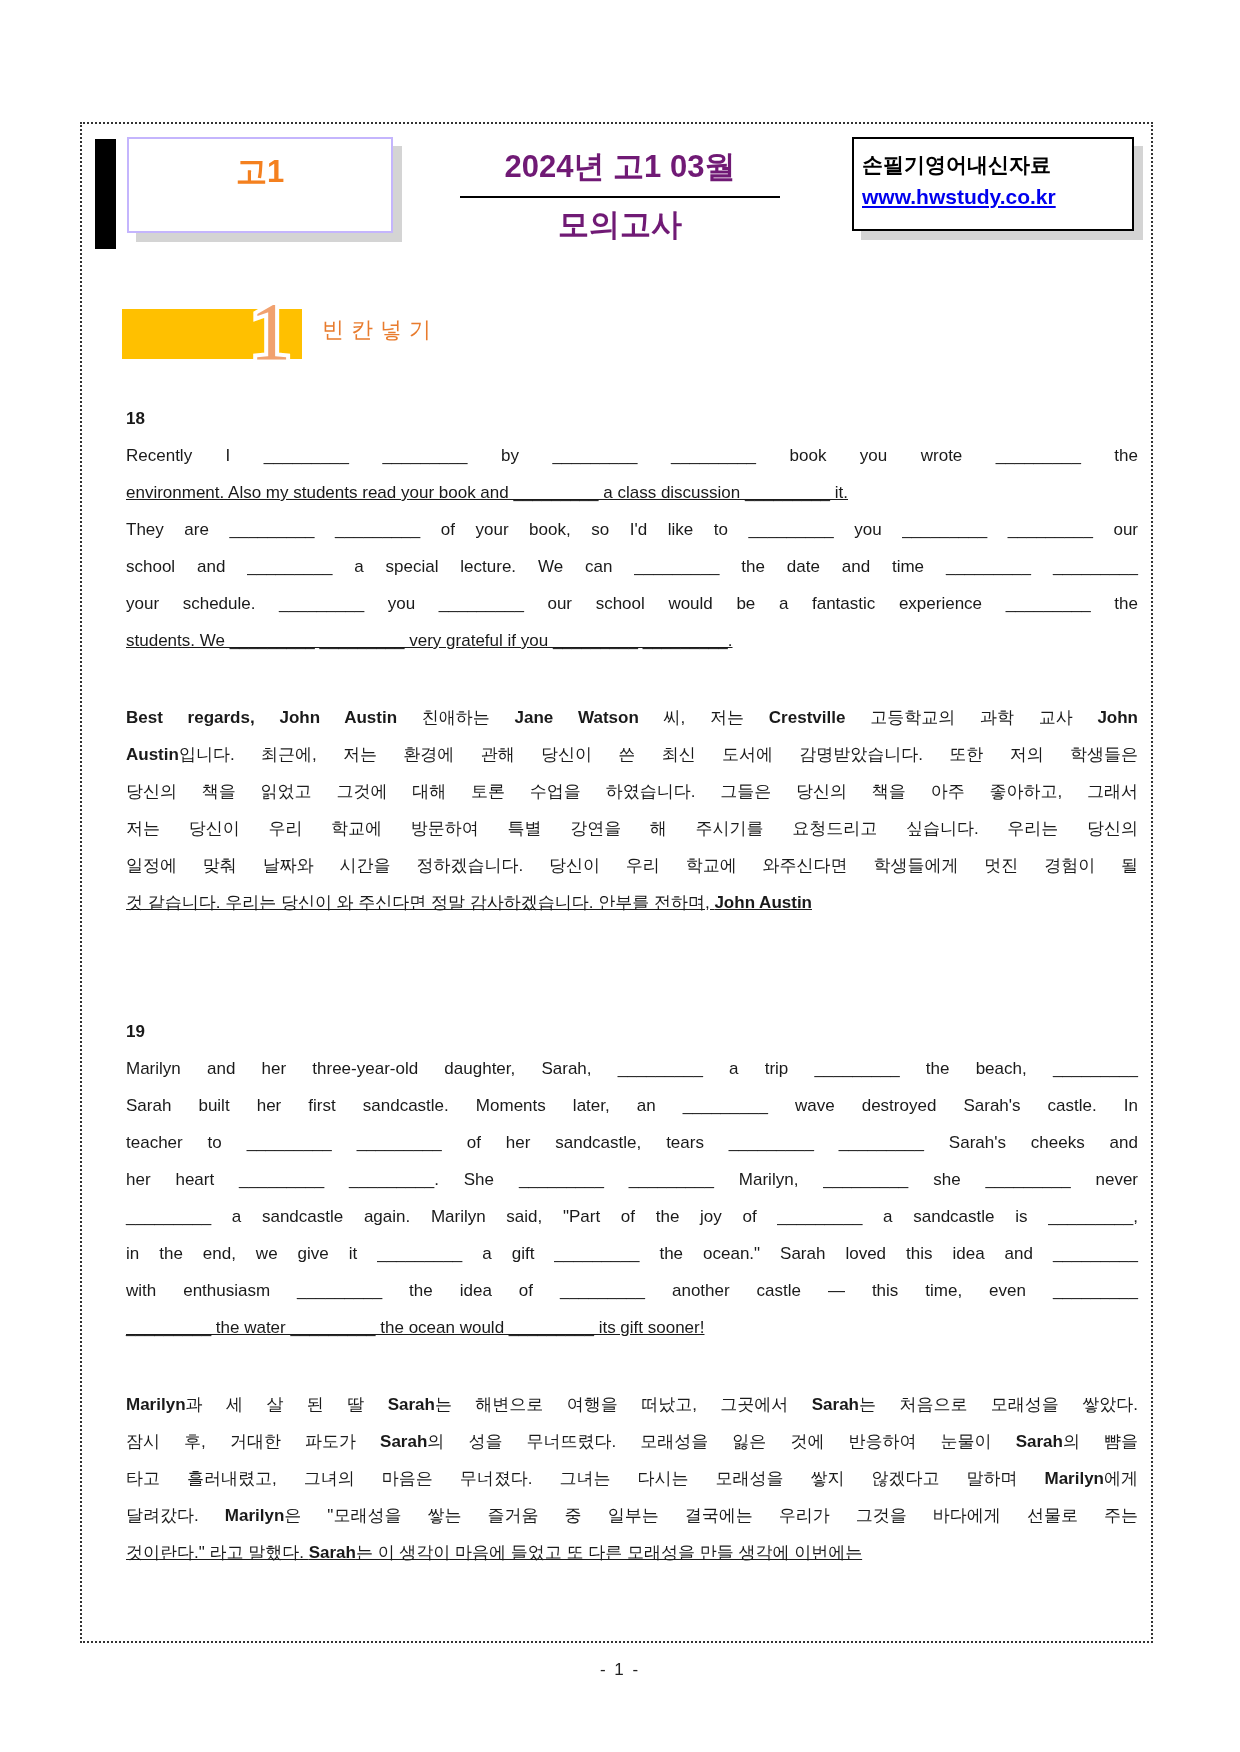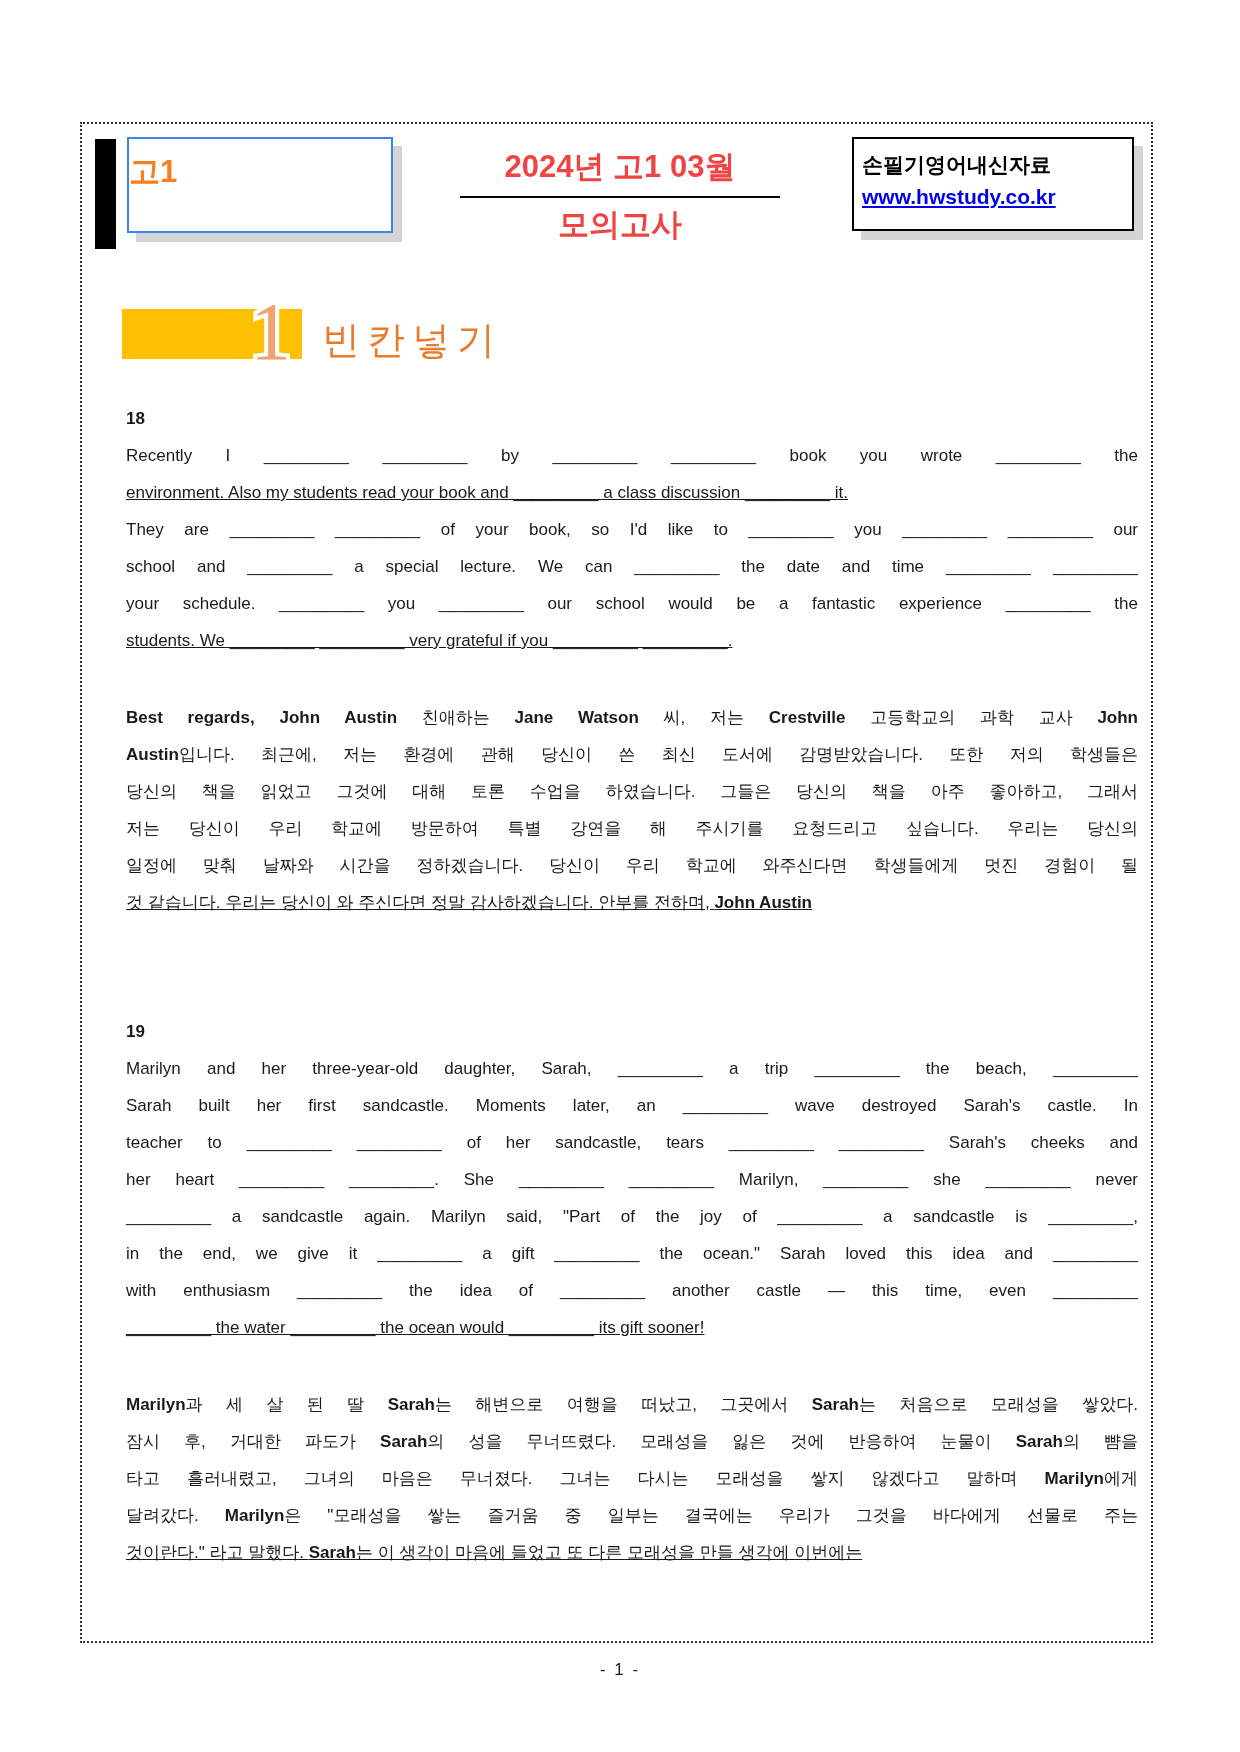--- a/index.html
+++ b/index.html
@@ -3,39 +3,39 @@
 <meta charset="utf-8">
 <style>
   html,body{margin:0;padding:0;background:#ffffff;}
   .page{position:relative;width:1240px;height:1752px;background:#fff;overflow:hidden;
         font-family:"Liberation Sans","DejaVu Sans",sans-serif;color:#1a1a1a;}
   .border-box{position:absolute;left:80px;top:122px;width:1073px;height:1521px;
         border:2px dotted #333;box-sizing:border-box;background:#fff;}
   
   .black-bar{position:absolute;left:13px;top:15px;width:21px;height:110px;background:#000;}
   .grade-box{position:absolute;left:45px;top:13px;width:266px;height:96px;background:#fff;
-        border:2px solid #3b82f6;box-shadow:9px 9px 0 0 #d4d4d4;box-sizing:border-box;text-align:left;}
+        border:2px solid #c4b5fd;box-shadow:9px 9px 0 0 #d4d4d4;box-sizing:border-box;text-align:center;}
   .grade-box span{display:inline-block;margin-top:12px;font-size:31px;font-weight:bold;color:#f4801f;}
   .title-block{position:absolute;left:378px;top:22px;width:320px;text-align:center;}
-  .title1,.title2{font-size:31px;font-weight:bold;color:#ef4444;white-space:nowrap;}
+  .title1,.title2{font-size:31px;font-weight:bold;color:#701a75;white-space:nowrap;}
   .title-divider{border-bottom:2px solid #000;margin:8px 0 6px 0;height:0;}
   .source-box{position:absolute;left:770px;top:13px;width:282px;height:94px;background:#fff;
         border:2px solid #000;box-shadow:9px 9px 0 0 #d4d4d4;box-sizing:border-box;padding:12px 8px;}
   .source-label{font-size:21px;font-weight:bold;color:#000;}
   .source-url{display:inline-block;margin-top:6px;font-size:21px;font-weight:bold;color:#0000ee;
         text-decoration:underline;cursor:pointer;}
   
   .section-bar{position:absolute;left:40px;top:185px;width:620px;height:50px;}
   .yellow-rect{position:absolute;left:0;top:0;width:180px;height:50px;background:#ffc000;z-index:0;}
   .numeral{position:absolute;left:128px;top:-18px;font-family:"Liberation Serif","DejaVu Serif",serif;
         font-size:82px;line-height:82px;z-index:2;}
   .numeral.outline{-webkit-text-stroke:8px #ffffff;color:#fff;z-index:1;}
   .numeral.fill{color:#f1a16e;}
   .section-title{position:absolute;left:200px;top:6px;font-family:"Liberation Serif","DejaVu Serif",serif;
-        font-size:38px;letter-spacing:7px;color:#e87b2d;z-index:3;white-space:nowrap;}
+        font-size:22px;letter-spacing:7px;color:#e87b2d;z-index:3;white-space:nowrap;}
   
   .content{position:absolute;left:44px;top:276px;width:1012px;}
   .question{position:absolute;left:0;width:100%;}
   #q18{top:0;}
   #q19{top:613px;}
   .qnum{font-size:17px;font-weight:bold;line-height:37px;}
   .passage{width:100%;}
   .passage.kr{margin-top:40px;}
   .tline{font-size:17px;line-height:37px;text-align:justify;text-align-last:justify;
         word-break:keep-all;white-space:normal;}

